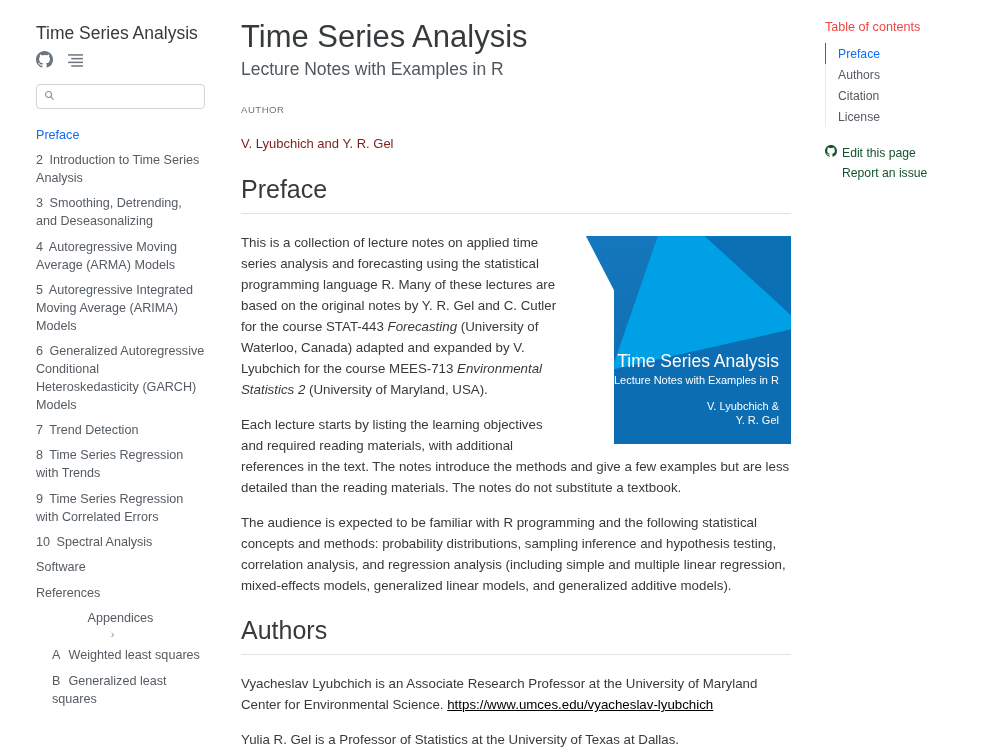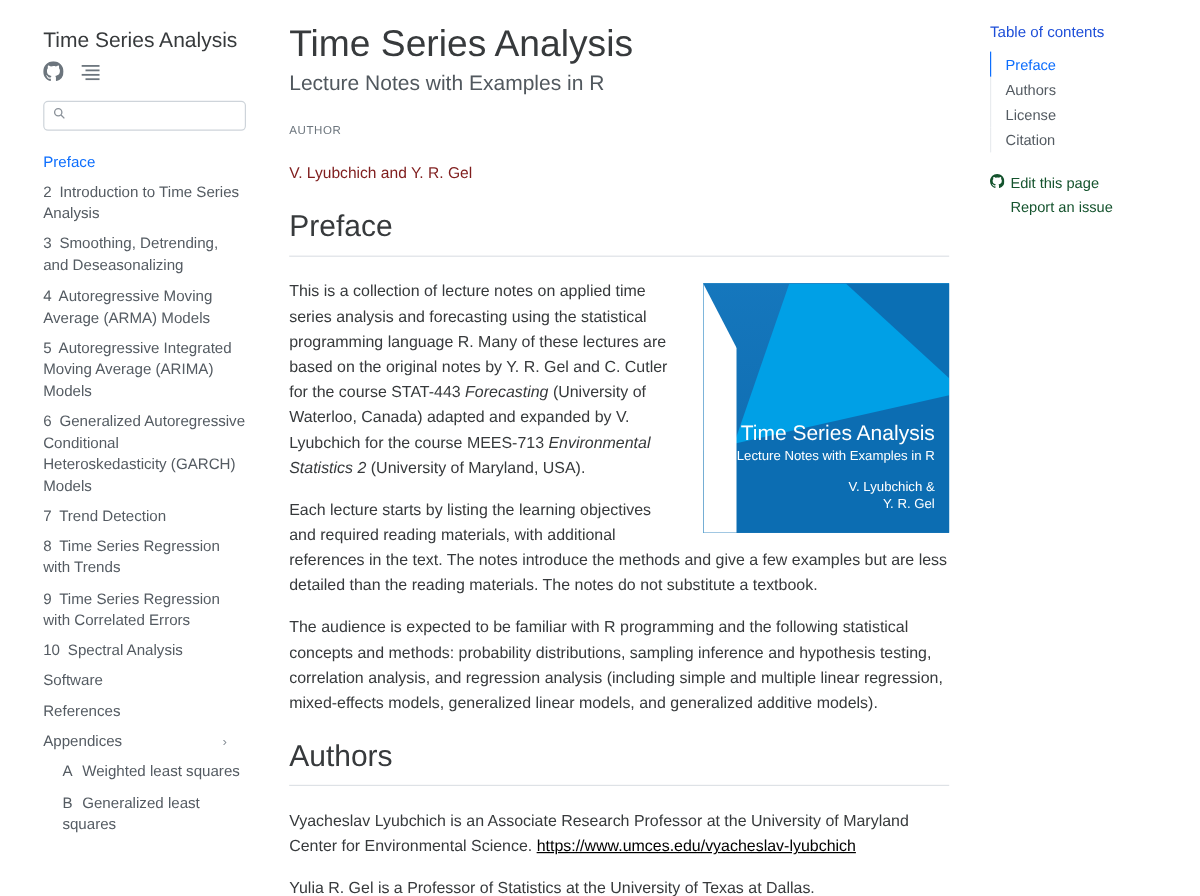--- a/index.html
+++ b/index.html
@@ -69,21 +69,21 @@
     line-height: 1.42;
     color: #545b62;
     text-decoration: none;
     display: block;
   }
   .toc-link.active { color: #0d6efd; }
   .toc-num { color: #545b62; margin-right: 3px; }
   .toc-sub { padding-left: 16px; }
   .toc-sub .toc-num { display: inline-block; min-width: 10px; }
   .toc-row-expand {
-    display: flex; align-items: center; justify-content: space-between;
+    display: flex; align-items: center; justify-content: space-between; flex-direction: column;
   }
   .chev { color: #868e96; font-size: 11px; padding-right: 16px; }
 
   
   .main {
     flex: 1 1 auto;
     padding: 18px 24px 0 16px;
     max-width: 620px;
   }
   h1.doc-title {
@@ -177,21 +177,21 @@
   .cover-auth { font-size: 11px; margin-top: 13px; line-height: 1.35; }
 
   
   .rightbar {
     width: 185px;
     flex: 0 0 185px;
     padding: 20px 14px 0 10px;
   }
   .rtoc-title {
     font-size: 12.6px;
-    color: #1d4ed8;
+    color: #ef4444;
     margin-bottom: 9px;
   }
   .rtoc-list { list-style: none; margin: 0 0 18px 0; padding: 0; border-left: 0; }
   .rtoc-list li { margin: 0; }
   .rtoc-link {
     display: block;
     font-size: 12.2px;
     color: #545b62;
     text-decoration: none;
     padding: 3.5px 0 3.5px 12px;
@@ -386,24 +386,24 @@
   <aside class="rightbar">
     <div class="rtoc-title">Table of contents</div>
     <ul class="rtoc-list">
       <li>
         <a class="rtoc-link active" href="#">Preface</a>
       </li>
       <li>
         <a class="rtoc-link" href="#">Authors</a>
       </li>
       <li>
+        <a class="rtoc-link" href="#">Citation</a>
+      </li>
+      <li>
         <a class="rtoc-link" href="#">License</a>
-      </li>
-      <li>
-        <a class="rtoc-link" href="#">Citation</a>
       </li>
     </ul>
 
     <div class="rtoc-actions">
       <a class="rtoc-action" href="#">
         <span>
           <svg viewBox="0 0 16 16" width="12" height="12" fill="currentColor" aria-hidden="true">
             <path d="M8 0C3.58 0 0 3.58 0 8c0 3.54 2.29 6.53 5.47 7.59.4.07.55-.17.55-.38 0-.19-.01-.82-.01-1.49-2.01.37-2.53-.49-2.69-.94-.09-.23-.48-.94-.82-1.13-.28-.15-.68-.52-.01-.53.63-.01 1.08.58 1.23.82.72 1.21 1.87.87 2.33.66.07-.52.28-.87.51-1.07-1.78-.2-3.64-.89-3.64-3.95 0-.87.31-1.59.82-2.15-.08-.2-.36-1.02.08-2.12 0 0 .67-.21 2.2.82a7.4 7.4 0 0 1 2-.27c.68 0 1.36.09 2 .27 1.53-1.04 2.2-.82 2.2-.82.44 1.1.16 1.92.08 2.12.51.56.82 1.27.82 2.15 0 3.07-1.87 3.75-3.65 3.95.29.25.54.73.54 1.48 0 1.07-.01 1.93-.01 2.2 0 .21.15.46.55.38A8.01 8.01 0 0 0 16 8c0-4.42-3.58-8-8-8z"></path>
           </svg>
         </span>

